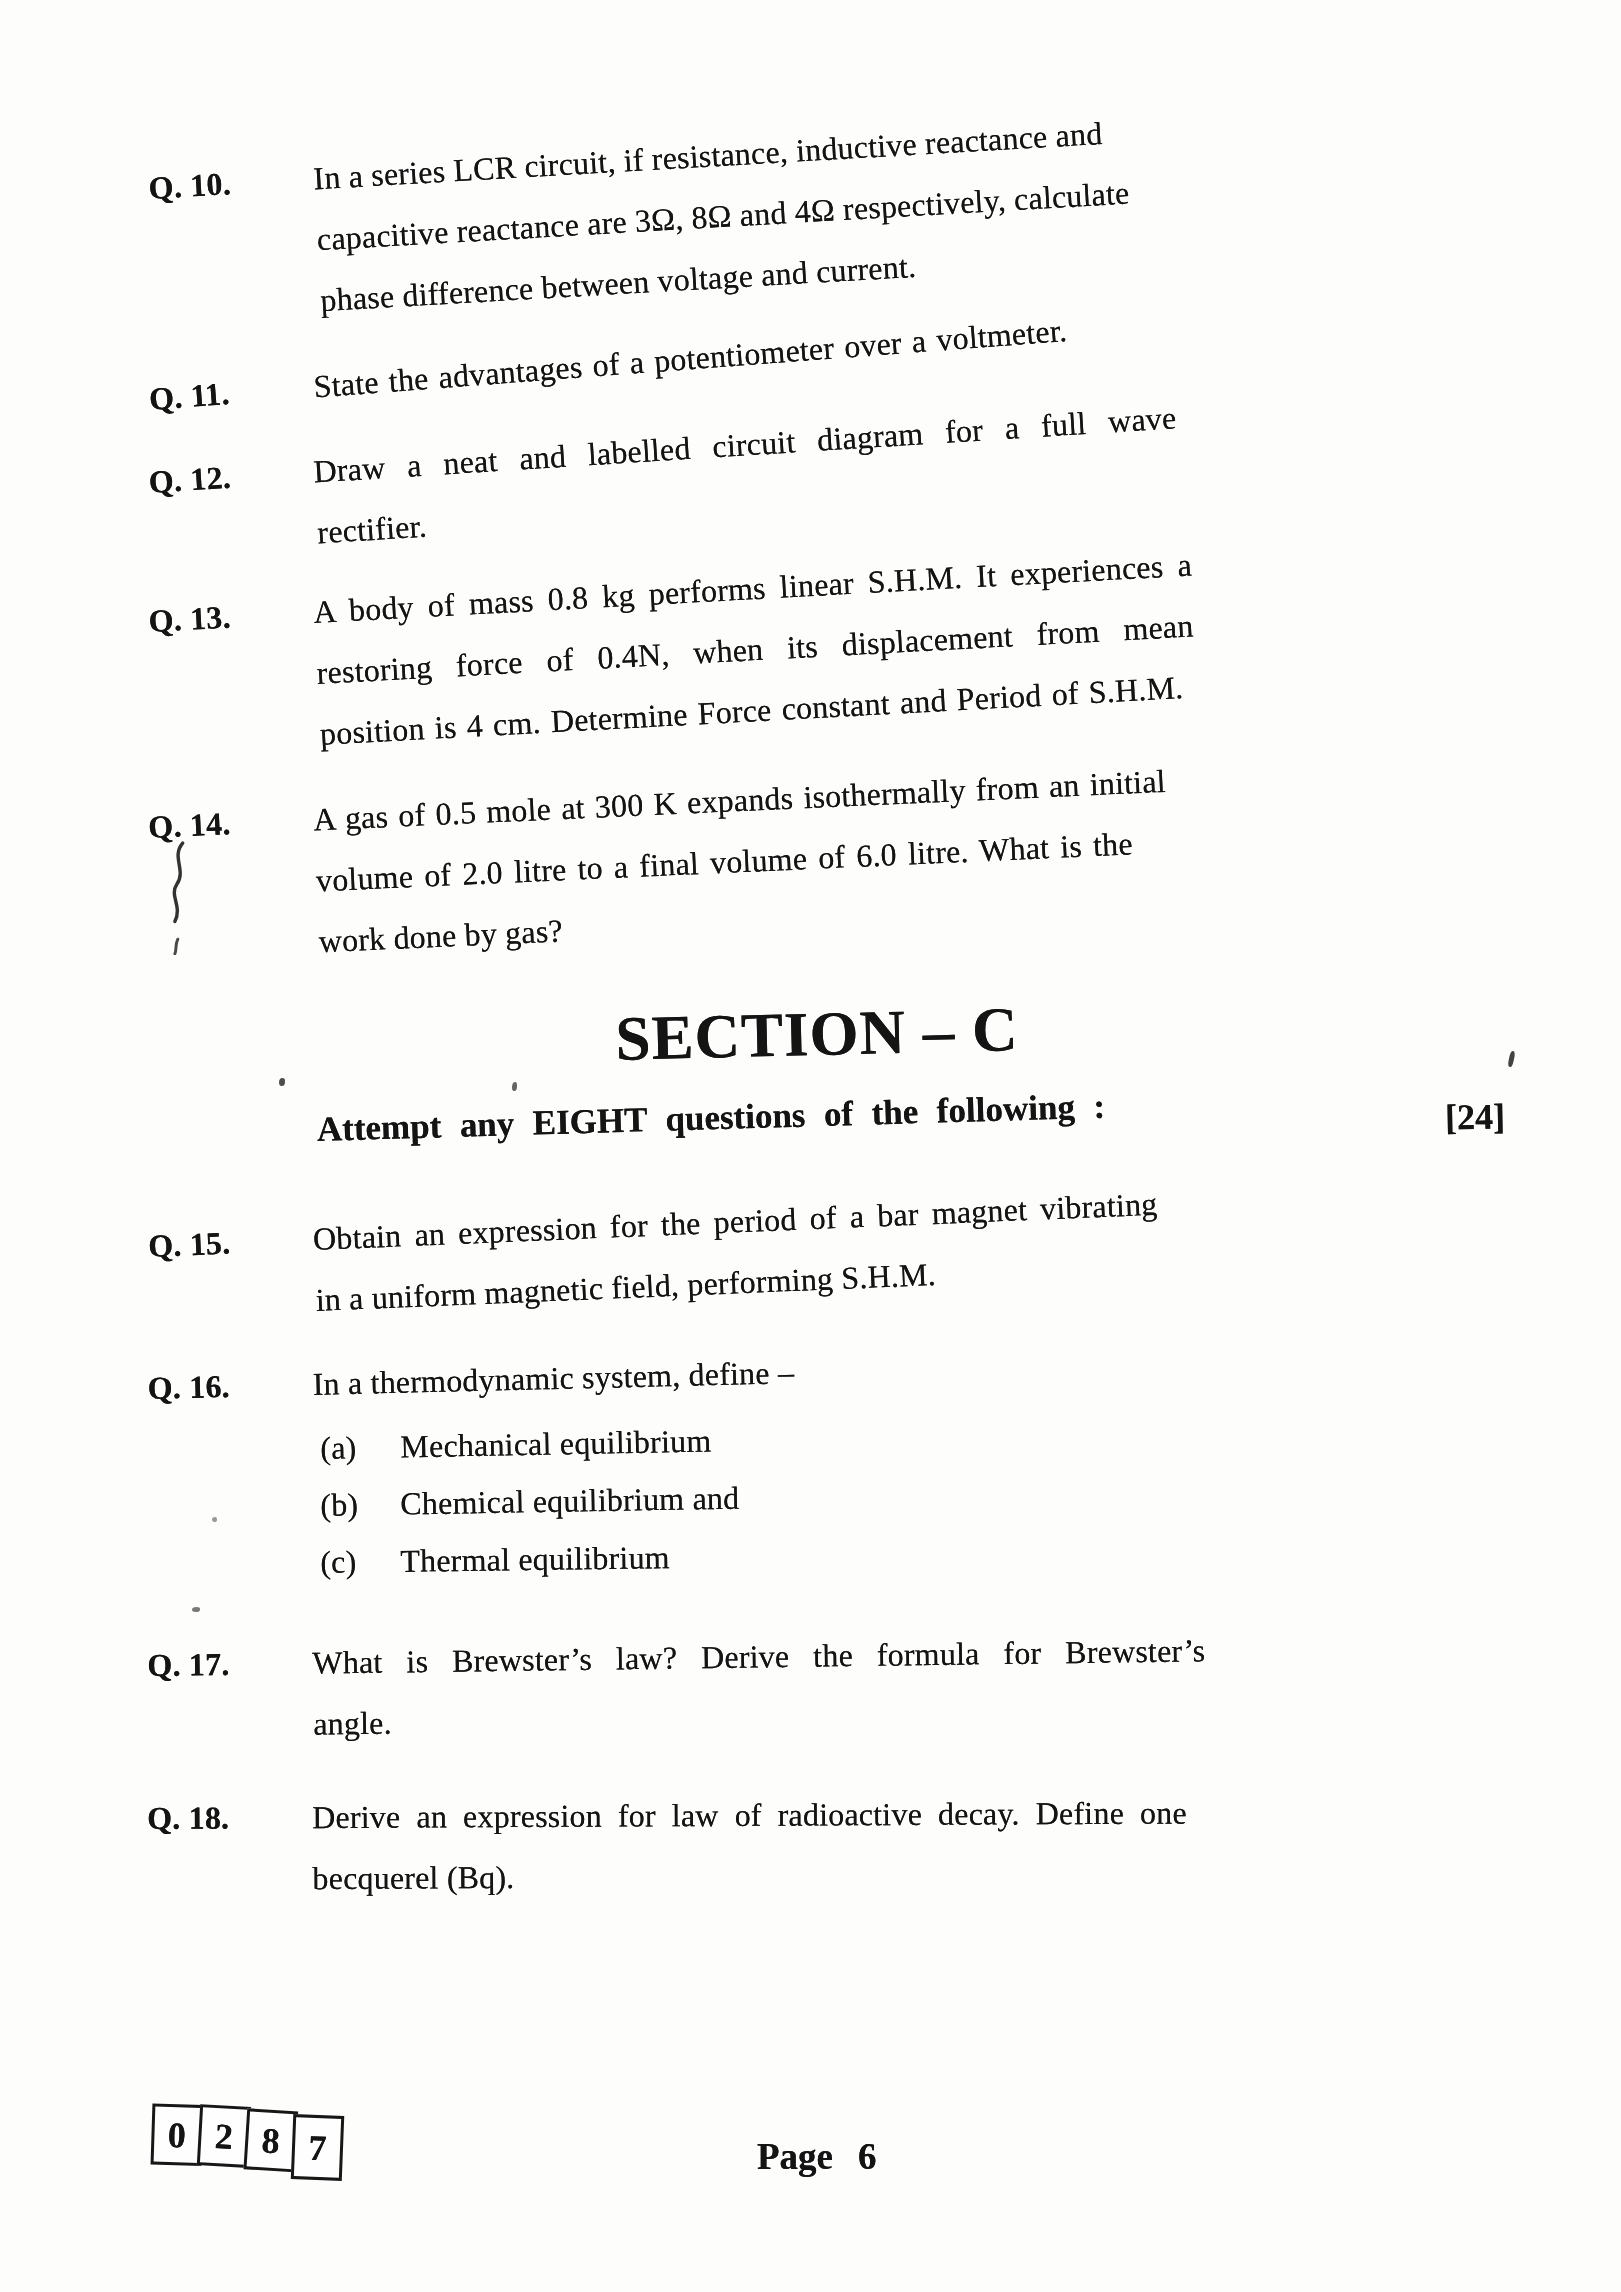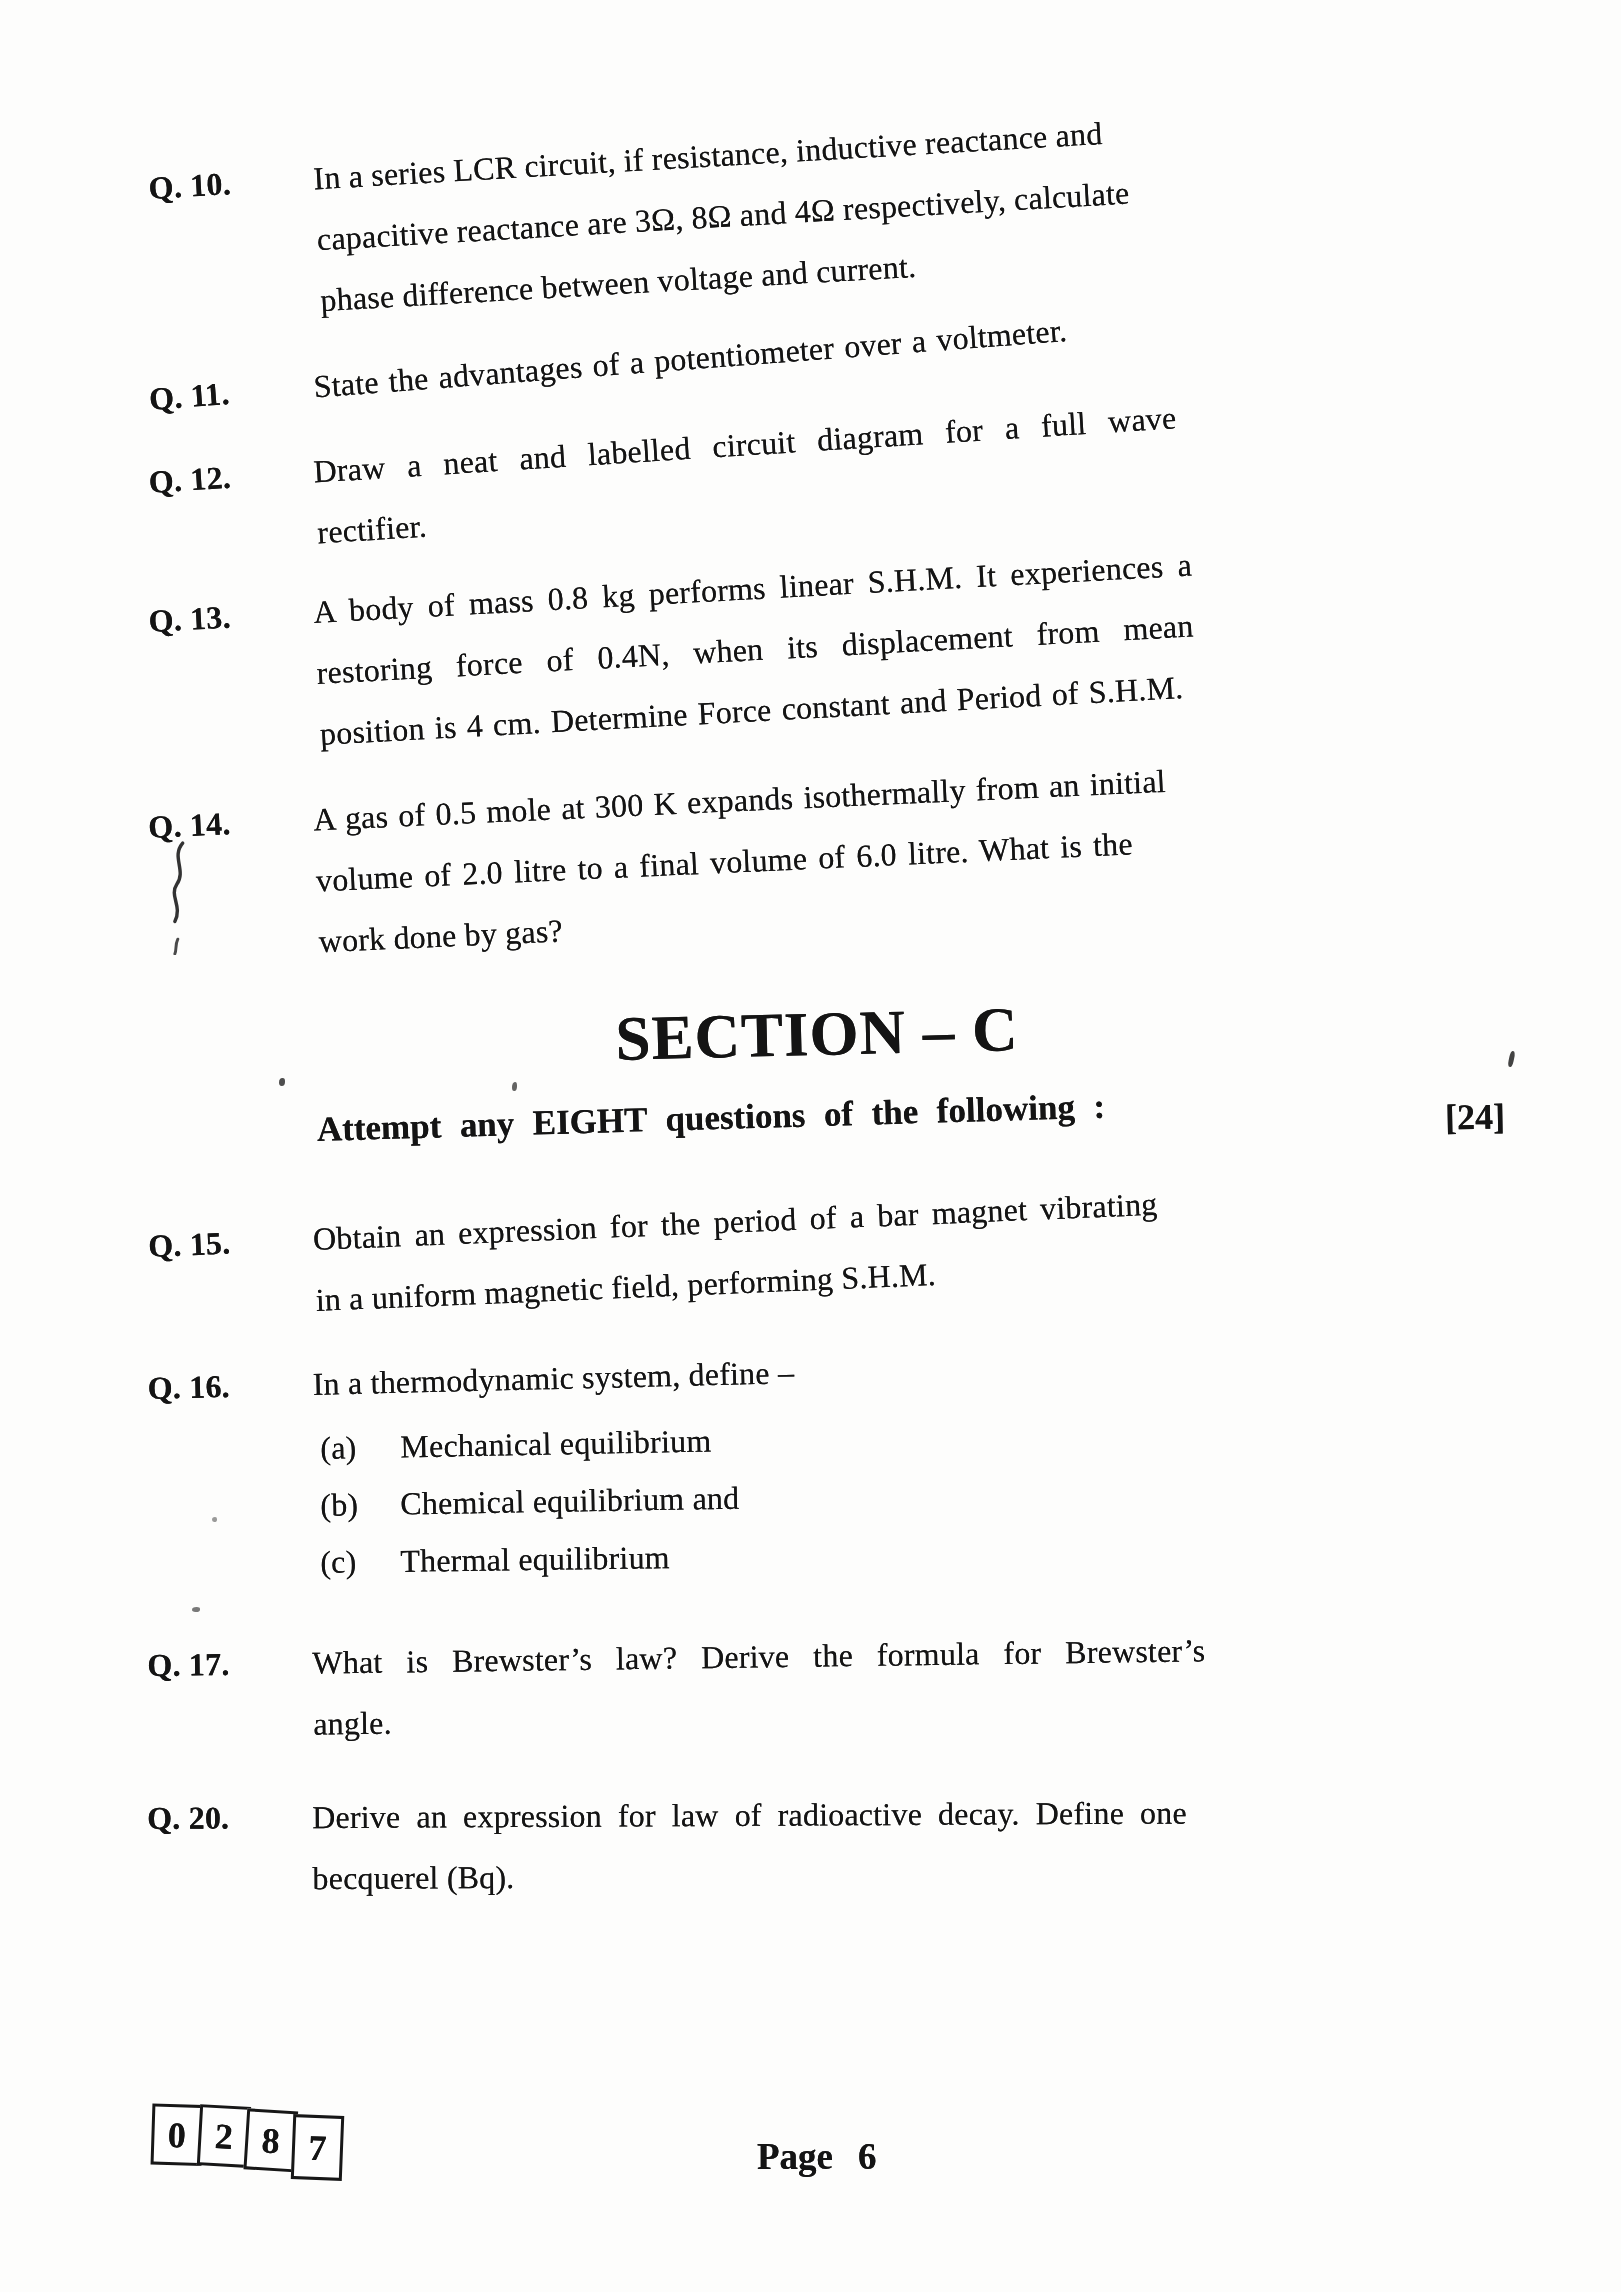--- a/index.html
+++ b/index.html
@@ -149,21 +149,21 @@
 
   <div class="q" style="top:1635px;transform:rotate(-0.8deg)">
     <div class="qlabel">Q. 17.</div>
     <div class="qtext">
       <div class="line ws16">What is Brewster’s law? Derive the formula for Brewster’s</div>
       <div class="line">angle.</div>
     </div>
   </div>
 
   <div class="q" style="top:1788px;transform:rotate(-0.3deg)">
-    <div class="qlabel">Q. 20.</div>
+    <div class="qlabel">Q. 18.</div>
     <div class="qtext">
       <div class="line ws8">Derive an expression for law of radioactive decay. Define one</div>
       <div class="line">becquerel (Bq).</div>
     </div>
   </div>
 
   <div class="footer-boxes">
     <div class="digit-box">0</div>
     <div class="digit-box">2</div>
     <div class="digit-box">8</div>

